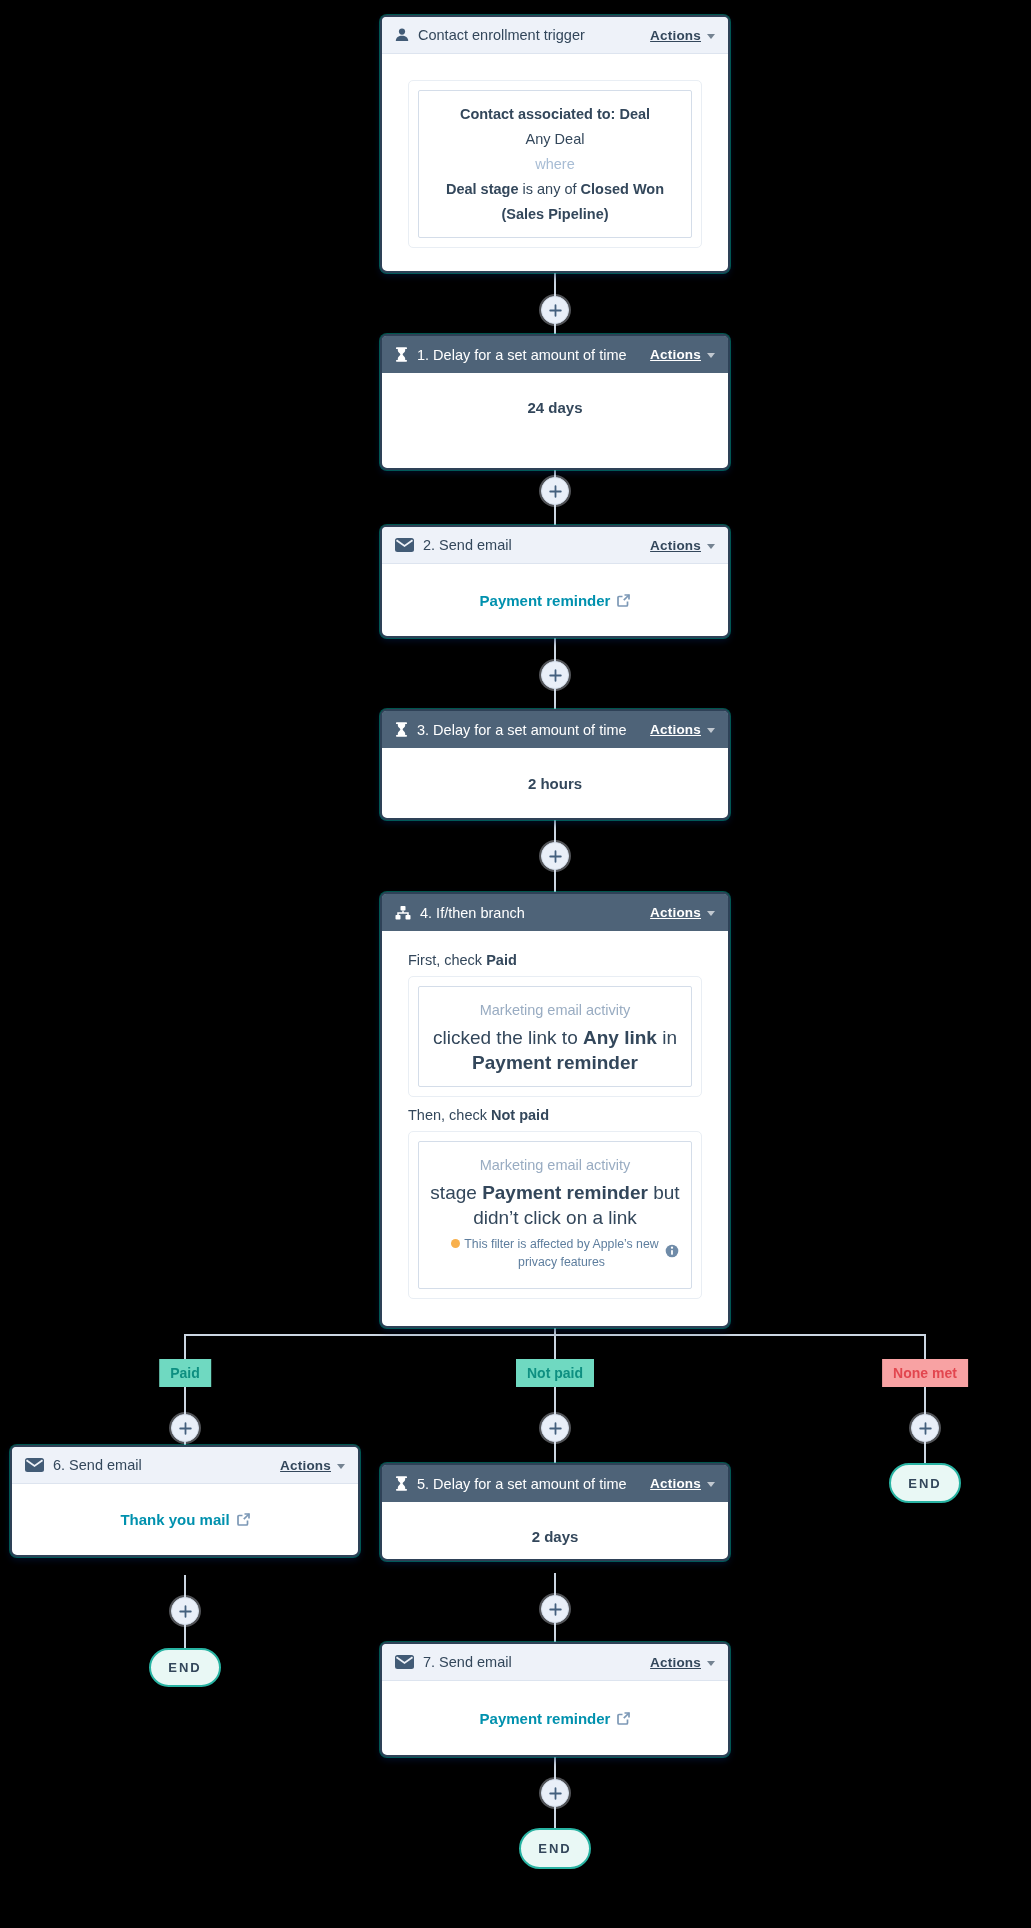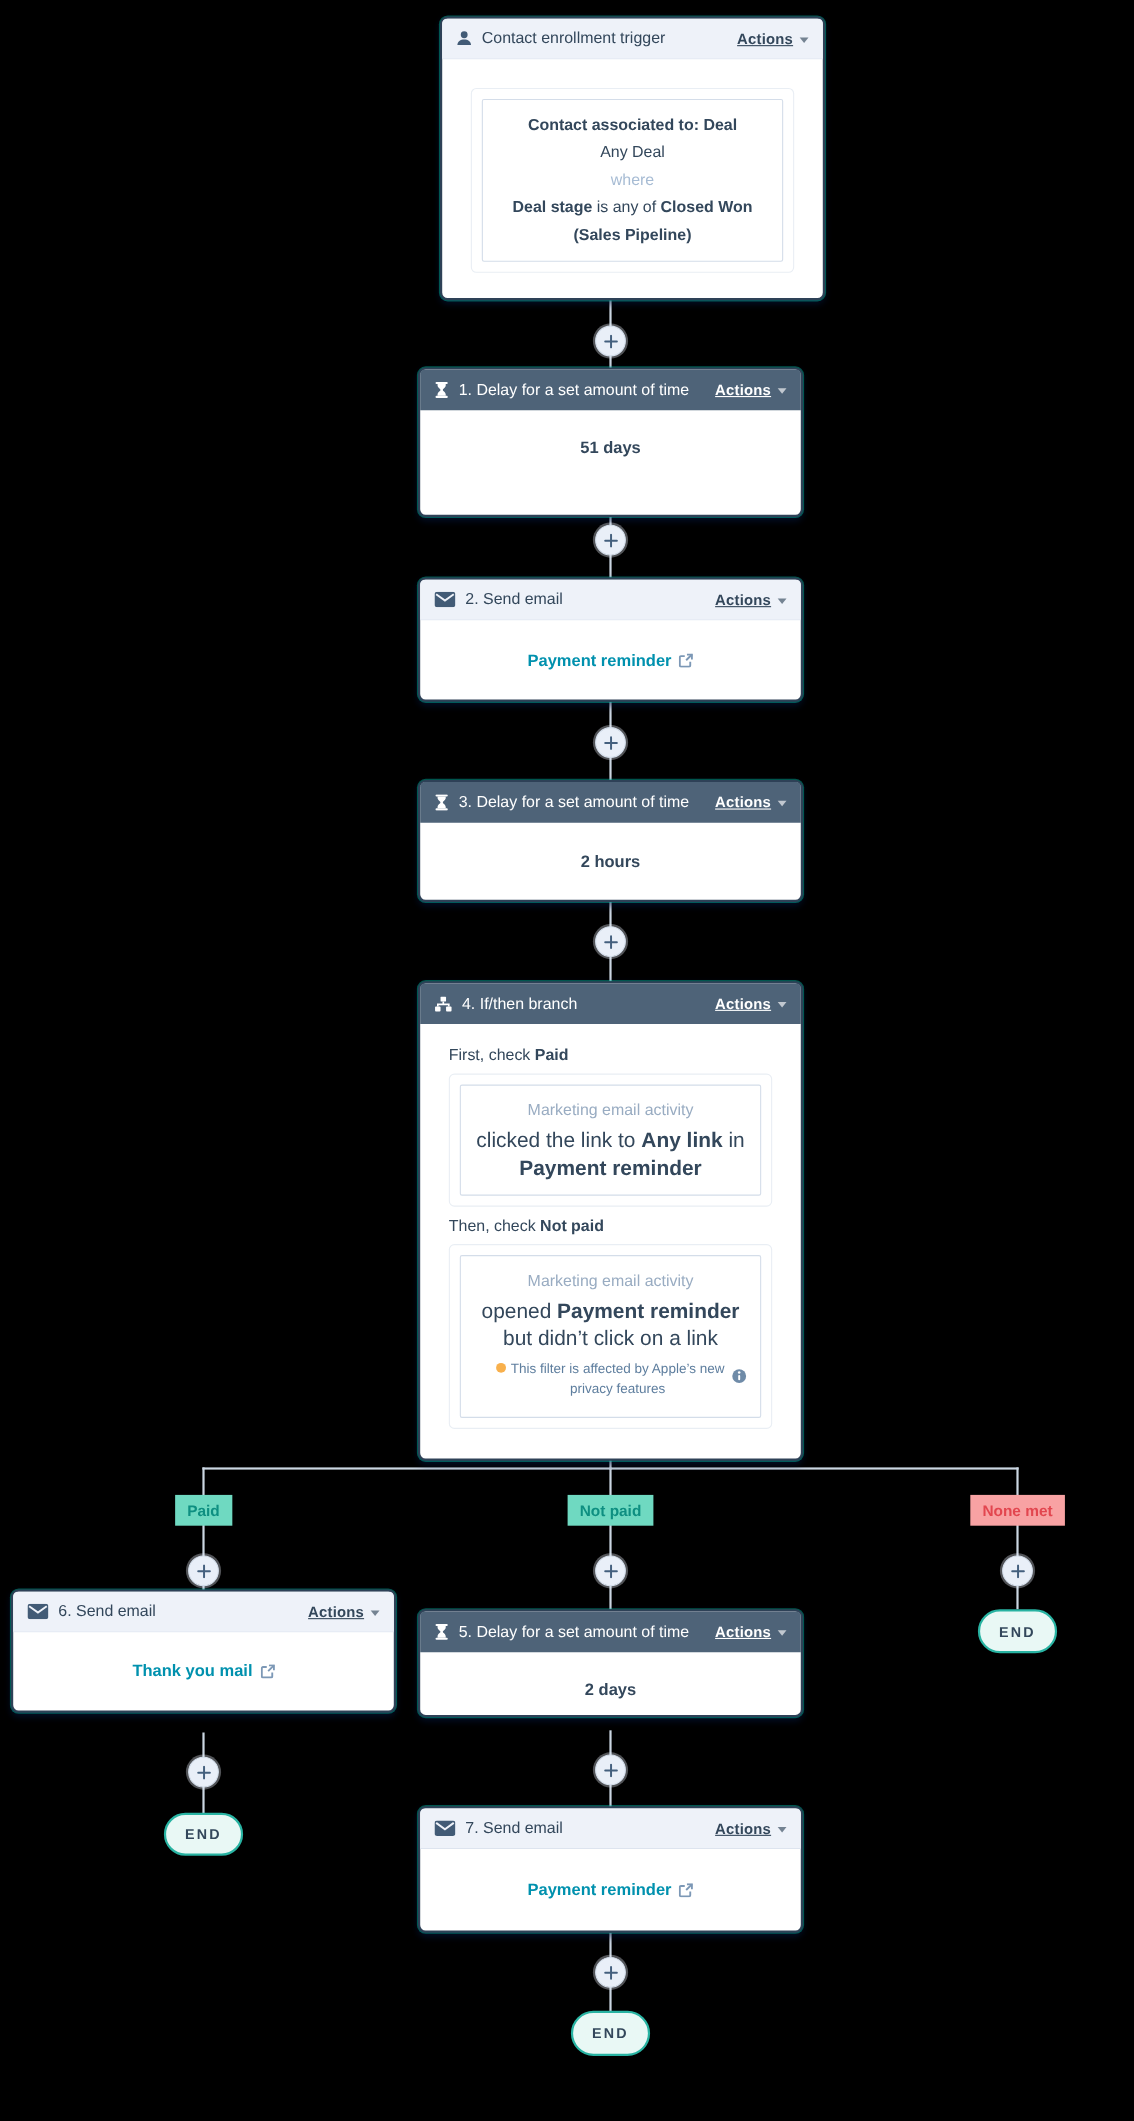--- a/index.html
+++ b/index.html
@@ -78,21 +78,21 @@
   <div class="vline" style="left:554px;top:820px;height:72px"></div>
   <div class="vline" style="left:554px;top:1326px;height:10px"></div>
   <div class="hline" style="left:184px;top:1334px;width:742px"></div>
   <div class="vline" style="left:184px;top:1334px;height:129px"></div>
   <div class="vline" style="left:554px;top:1334px;height:129px"></div>
   <div class="vline" style="left:924px;top:1334px;height:129px"></div>
   <div class="vline" style="left:184px;top:1575px;height:75px"></div>
   <div class="vline" style="left:554px;top:1573px;height:70px"></div>
   <div class="vline" style="left:554px;top:1757px;height:72px"></div>
 
-  <div class="card" style="left:400px;top:15px;width:350px;height:258px">
+  <div class="card" style="left:380px;top:15px;width:350px;height:258px">
     <div class="card-header light">
       <span class="hicon">
         <svg width="14" height="14" viewBox="0 0 14 14">
             <circle cx="7" cy="3.6" r="3.1" fill="currentColor"></circle>
             <path d="M0.8 13c0-3.4 2.8-5.2 6.2-5.2s6.2 1.8 6.2 5.2z" fill="currentColor"></path>
           </svg>
       </span>
       <span>Contact enrollment trigger</span>
       <button class="actions">
         <span class="lbl">Actions</span>
@@ -125,21 +125,21 @@
             <path d="M3 2.2h8v1.3c0 2.5-2.8 3.2-2.8 4.5s2.8 2 2.8 4.5v1.3H3v-1.3c0-2.5 2.8-3.2 2.8-4.5S3 6 3 3.5Z" fill="#fff"></path>
           </svg>
       </span>
       <span>1. Delay for a set amount of time</span>
       <button class="actions">
         <span class="lbl">Actions</span>
         <span class="caret"></span>
       </button>
     </div>
     <div class="card-body" style="height:69px">
-      <span class="value">51 days</span>
+      <span class="value">24 days</span>
     </div>
   </div>
 
   <div class="plus" style="left:555px;top:491px">
     <svg width="13" height="13" viewBox="0 0 13 13" fill="none" stroke="#44607e" stroke-width="1.8" stroke-linecap="round">
         <path d="M6.5 1.2v10.6M1.2 6.5h10.6"></path>
       </svg>
   </div>
 
   <div class="card" style="left:380px;top:525px;width:350px;height:113px">
@@ -220,21 +220,21 @@
       <div class="outer-box cond-outer" style="height:121px">
         <div class="inner-box" style="padding:11px 6px">
           <div class="src">Marketing email activity</div>
           <div class="rich"><span>clicked the link to </span><span class="b">Any link</span><span> in </span><span class="b">Payment reminder</span></div>
         </div>
       </div>
       <div class="check-label" style="margin-top:10px"><span>Then, check </span><span class="b">Not paid</span></div>
       <div class="outer-box cond-outer" style="height:168px">
         <div class="inner-box" style="padding:11px 6px">
           <div class="src">Marketing email activity</div>
-          <div class="rich"><span>opened </span><span class="b">Payment reminder</span><span> but didn’t click on a link</span></div>
+          <div class="rich"><span>stage </span><span class="b">Payment reminder</span><span> but didn’t click on a link</span></div>
           <div class="note">
             <span class="note-dot"></span>
             <span class="note-text">This filter is affected by Apple’s new privacy features</span>
             <span class="info">
               <svg width="14" height="14" viewBox="0 0 14 14">
                   <circle cx="7" cy="7" r="6.3" fill="#6f8ba8"></circle>
                   <rect x="6.1" y="5.9" width="1.8" height="4.9" rx="0.9" fill="#fff"></rect>
                   <circle cx="7" cy="3.7" r="1.15" fill="#fff"></circle>
                 </svg>
             </span>

